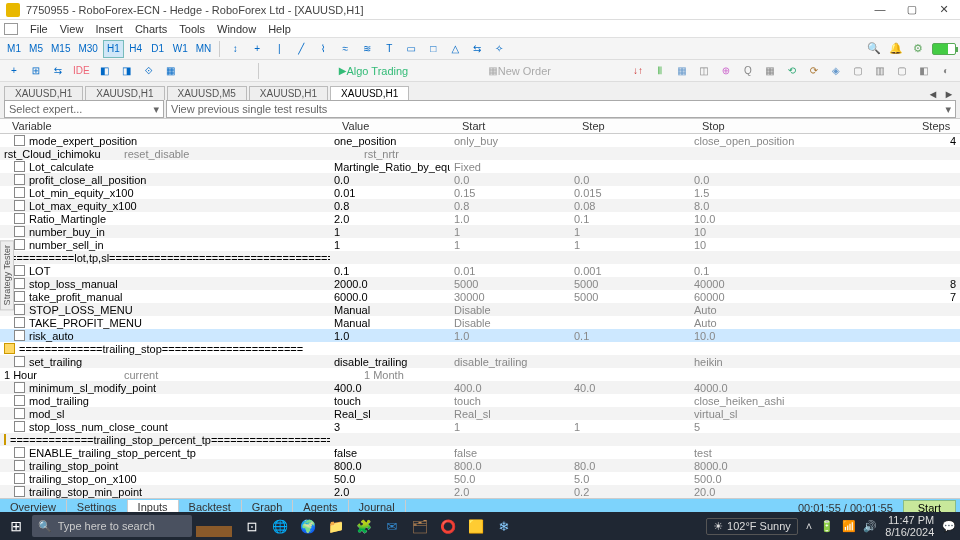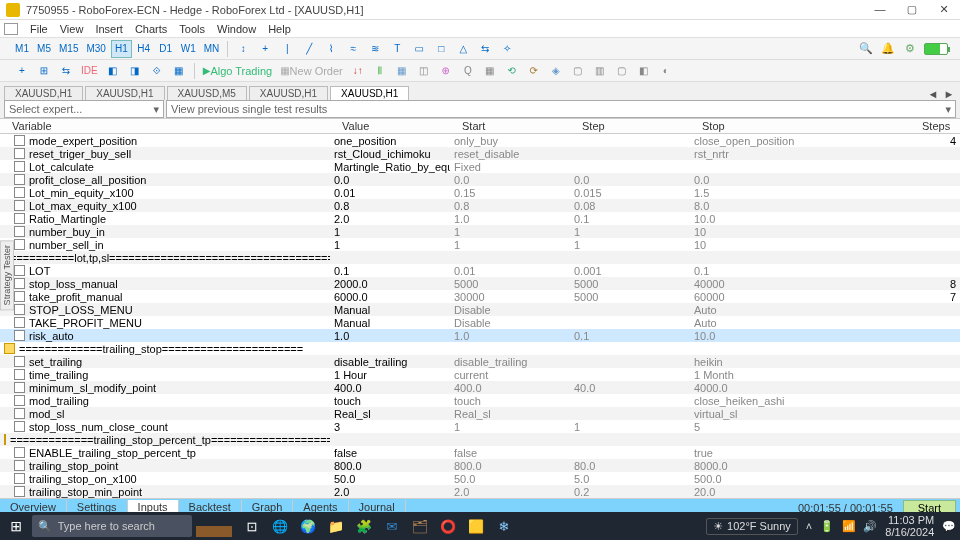--- a/index.html
+++ b/index.html
@@ -11,21 +11,21 @@
 .titlebar .title-text { flex:1; color:#444; }
 .titlebar .win-btns { display:flex; gap:12px; }
 .titlebar .win-btn { width:20px; text-align:center; color:#444; cursor:default; }
 
 
 .menubar { height:18px; background:#fff; display:flex; align-items:center; padding:0 4px; gap:2px; border-bottom:1px solid #e0e0e0; }
 .menubar .mdi-icon { width:12px; height:12px; border:1px solid #999; margin-right:4px; display:inline-block; }
 .menubar span { padding:0 6px; color:#333; }
 
 
-.toolbar { height:22px; background:#f5f5f5; display:flex; align-items:center; padding:0 12px; gap:2px; border-bottom:1px solid #ddd; }
+.toolbar { height:22px; background:#f5f5f5; display:flex; align-items:center; padding:0 4px; gap:2px; border-bottom:1px solid #ddd;justify-content:space-between; }
 .tbtn { min-width:20px; height:18px; display:flex; align-items:center; justify-content:center; color:#0068c6; padding:0 3px; font-size:10px; }
 .tbtn.sel { background:#d0e7f7; border:1px solid #7bb; }
 .tsep { width:1px; height:16px; background:#ccc; margin:0 3px; }
 .ticon { width:16px; height:16px; display:flex; align-items:center; justify-content:center; font-size:11px; }
 .toolbar .right-icons { margin-left:auto; display:flex; gap:6px; align-items:center; }
 .battery { width:24px; height:12px; border:1px solid #5a5; background:linear-gradient(to right,#4c4 70%,#fff 70%); border-radius:2px; position:relative; }
 .battery::after { content:""; position:absolute; right:-3px; top:3px; width:2px; height:5px; background:#5a5; }
 
 
 .symtabs { height:18px; display:flex; align-items:flex-end; padding:0 4px; gap:2px; background:#f0f0f0; }
@@ -231,24 +231,20 @@
         <span class="cb"></span>
         <span>mode_expert_position</span>
       </div>
       <div class="col-val">one_position</div>
       <div class="col-start" style="color:#888">only_buy</div>
       <div class="col-step" style="color:#888"></div>
       <div class="col-stop" style="color:#888">close_open_position</div>
       <div class="col-steps">4</div>
     </div>
     <div class="row">
-      <div class="col-var">
-        <span class="cb"></span>
-        <span>reset_triger_buy_sell</span>
-      </div>
       <div class="col-val">rst_Cloud_ichimoku</div>
       <div class="col-start" style="color:#888">reset_disable</div>
       <div class="col-step" style="color:#888"></div>
       <div class="col-stop" style="color:#888">rst_nrtr</div>
       <div class="col-steps"></div>
     </div>
     <div class="row">
       <div class="col-var">
         <span class="cb"></span>
         <span>Lot_calculate</span>
@@ -401,24 +397,20 @@
         <span class="cb"></span>
         <span>set_trailing</span>
       </div>
       <div class="col-val">disable_trailing</div>
       <div class="col-start" style="color:#888">disable_trailing</div>
       <div class="col-step" style="color:#888"></div>
       <div class="col-stop" style="color:#888">heikin</div>
       <div class="col-steps"></div>
     </div>
     <div class="row">
-      <div class="col-var">
-        <span class="cb"></span>
-        <span>time_trailing</span>
-      </div>
       <div class="col-val">1 Hour</div>
       <div class="col-start" style="color:#888">current</div>
       <div class="col-step" style="color:#888"></div>
       <div class="col-stop" style="color:#888">1 Month</div>
       <div class="col-steps"></div>
     </div>
     <div class="row">
       <div class="col-var">
         <span class="cb"></span>
         <span>minimum_sl_modify_point</span>
@@ -466,21 +458,21 @@
       <div class="col-var"><span class="fold"></span>=============trailing_stop_percent_tp======================</div>
     </div>
     <div class="row">
       <div class="col-var">
         <span class="cb"></span>
         <span>ENABLE_trailing_stop_percent_tp</span>
       </div>
       <div class="col-val">false</div>
       <div class="col-start" style="color:#888">false</div>
       <div class="col-step" style="color:#888"></div>
-      <div class="col-stop" style="color:#888">true</div>
+      <div class="col-stop" style="color:#888">test</div>
       <div class="col-steps"></div>
     </div>
     <div class="row">
       <div class="col-var">
         <span class="cb"></span>
         <span>trailing_stop_point</span>
       </div>
       <div class="col-val">800.0</div>
       <div class="col-start" style="color:#888">800.0</div>
       <div class="col-step" style="color:#888">80.0</div>
@@ -561,18 +553,18 @@
       <div class="ticon" style="color: rgb(255, 187, 51);">🟨</div>
       <div class="ticon" style="color: rgb(136, 204, 255);">❄</div>
     </div>
   <div class="tray">
     <div class="weather">☀ <span>102°F  Sunny</span></div>
     <span>˄</span>
     <span>🔋</span>
     <span>📶</span>
     <span>🔊</span>
     <div class="clock">
-      <div>11:03 PM</div>
+      <div>11:47 PM</div>
       <div>8/16/2024</div>
     </div>
     <span>💬</span>
   </div>
 </div>
 
 </body></html>

